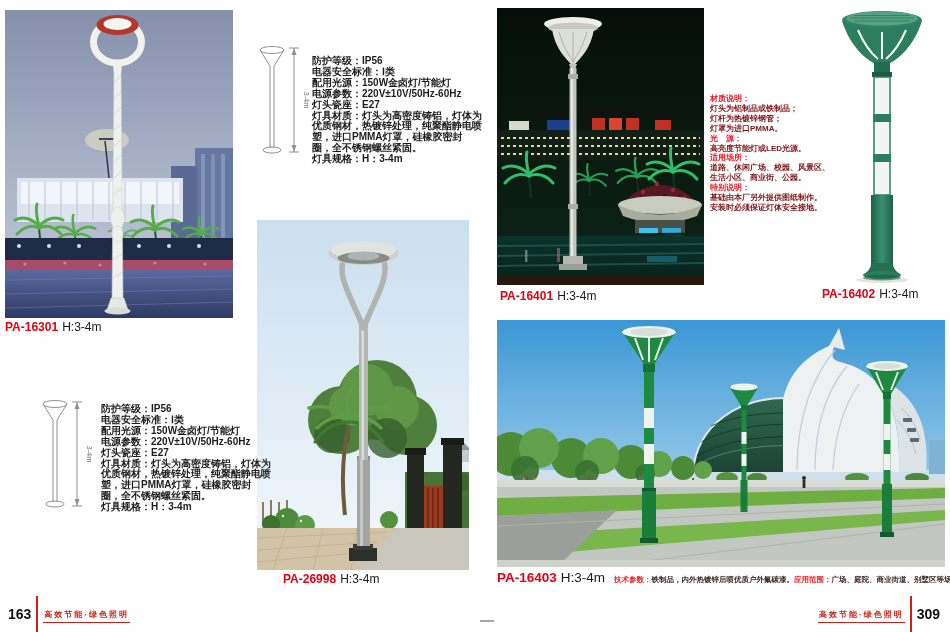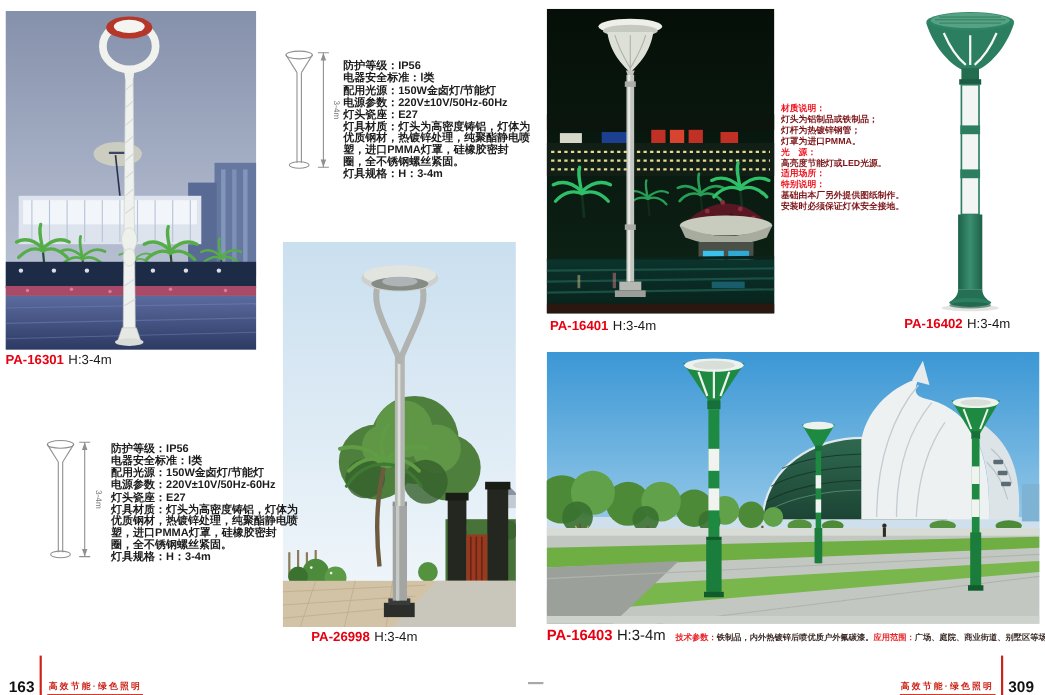--- a/index.html
+++ b/index.html
@@ -15,21 +15,21 @@
   .plabel.centered{text-align:left}
   .spec{position:absolute;width:170px;font-size:10px;line-height:10.9px;
         color:#1c1c1c;font-weight:bold}
   .rednote{position:absolute;width:122px;font-size:8px;line-height:9.9px;font-weight:bold}
   .rednote .rh{color:#ef1421}
   .rednote .rb{color:#7c1518}
   .technote{font-size:7.5px;font-weight:bold;margin-left:9px;color:#3a2b26;white-space:nowrap}
   .technote .tl{color:#e8262a}
   .diagram{position:absolute}
   .lampfig{position:absolute}
-  .footer{position:absolute;top:596px;display:flex;align-items:flex-end}
+  .footer{position:absolute;top:596px;display:flex;align-items:center}
   .footer.fleft{left:8px}
   .footer.fright{right:10px}
   .pagenum{font-size:14px;font-weight:bold;color:#111;line-height:15px}
   .vline{width:2px;height:36px;background:#cc2318;margin:0 5px}
   .slogan{color:#cc2318;font-size:8px;font-weight:bold;letter-spacing:2px;
           border-bottom:1.5px solid #cc2318;padding:3px 1px 2px}
   .fold-dash{position:absolute;left:480px;top:620px;width:14px;height:2px;background:#a8a8a8}
 </style>
 </head>
 <body>
@@ -375,20 +375,21 @@
   </div>
 
   <div class="rednote" style="left:710px;top:94px">
     <div class="rh">材质说明：</div>
     <div class="rb">灯头为铝制品或铁制品；</div>
     <div class="rb">灯杆为热镀锌钢管；</div>
     <div class="rb">灯罩为进口PMMA。</div>
     <div class="rh">光　源：</div>
     <div class="rb">高亮度节能灯或LED光源。</div>
     <div class="rh">适用场所：</div>
+    <div class="rb">道路、休闲广场、校园、风景区、生活小区、商业街、公园。</div>
     <div class="rh">特别说明：</div>
     <div class="rb">基础由本厂另外提供图纸制作。</div>
     <div class="rb">安装时必须保证灯体安全接地。</div>
   </div>
 
   <figure class="lampfig" style="left:824px;top:6px">
     <svg width="116" height="278" viewBox="0 0 116 278">
       <defs>
         <linearGradient id="grn402" x1="0" y1="0" x2="1" y2="0">
           <stop offset="0" stop-color="#1d6049"></stop>

